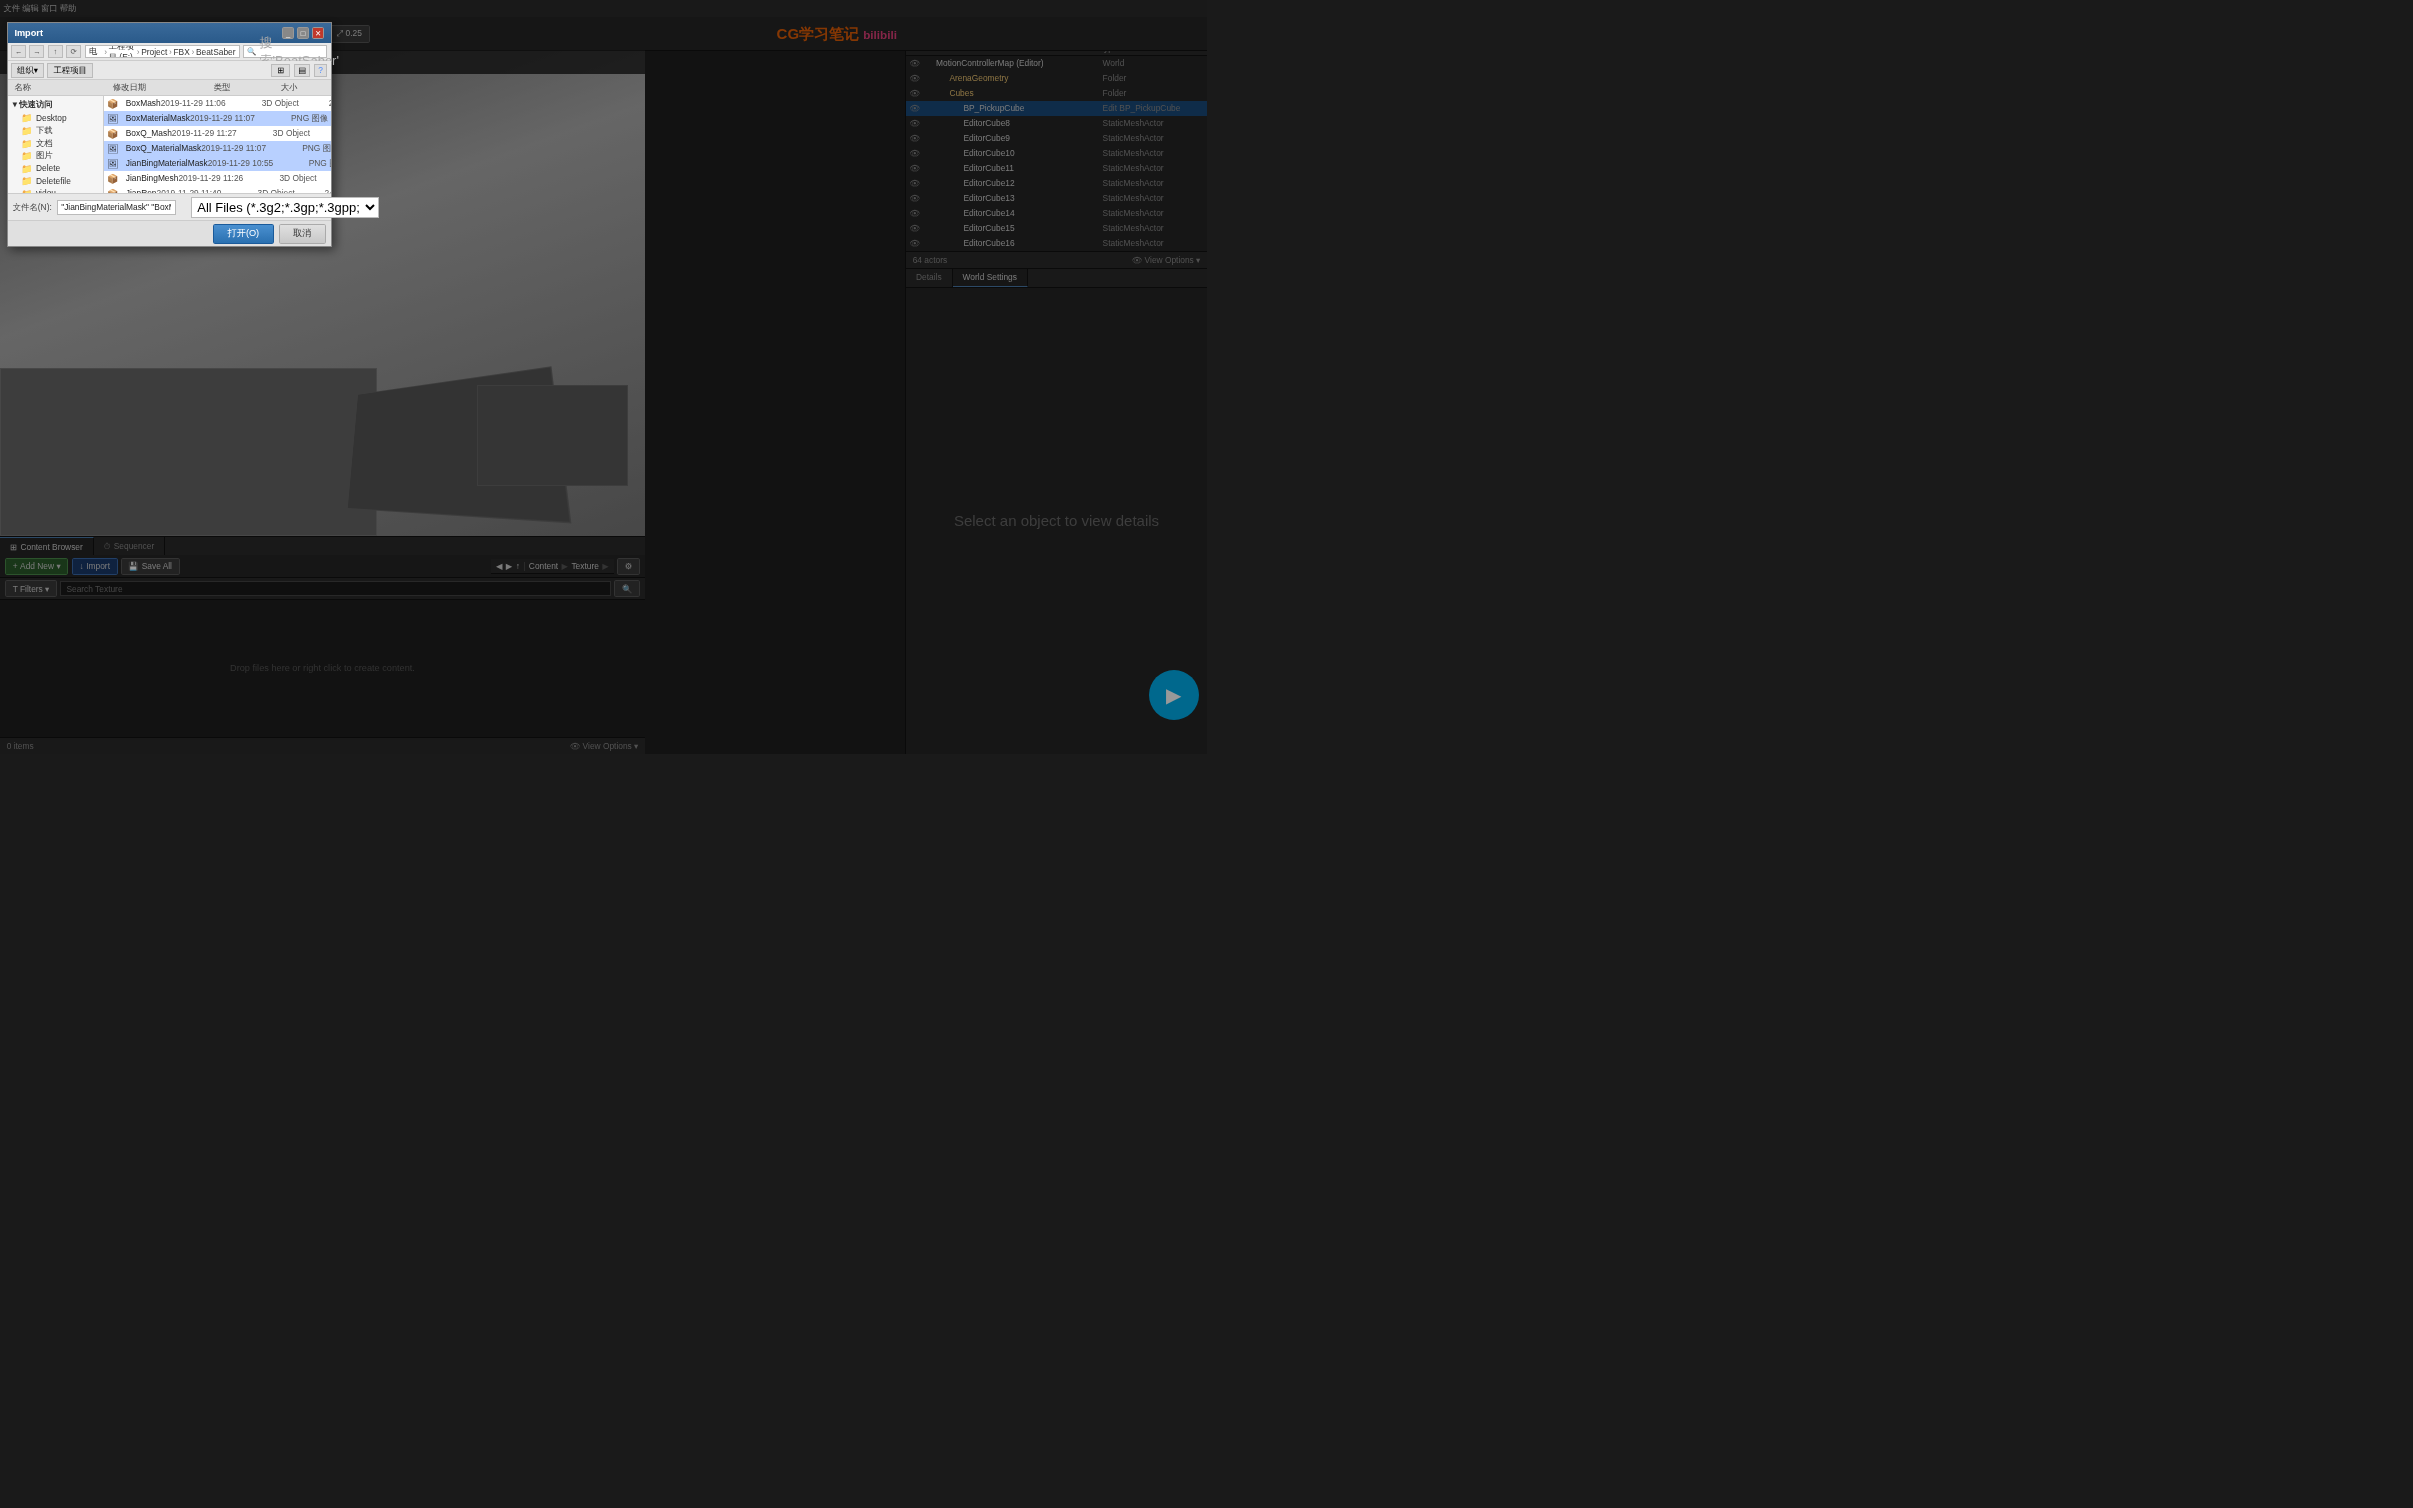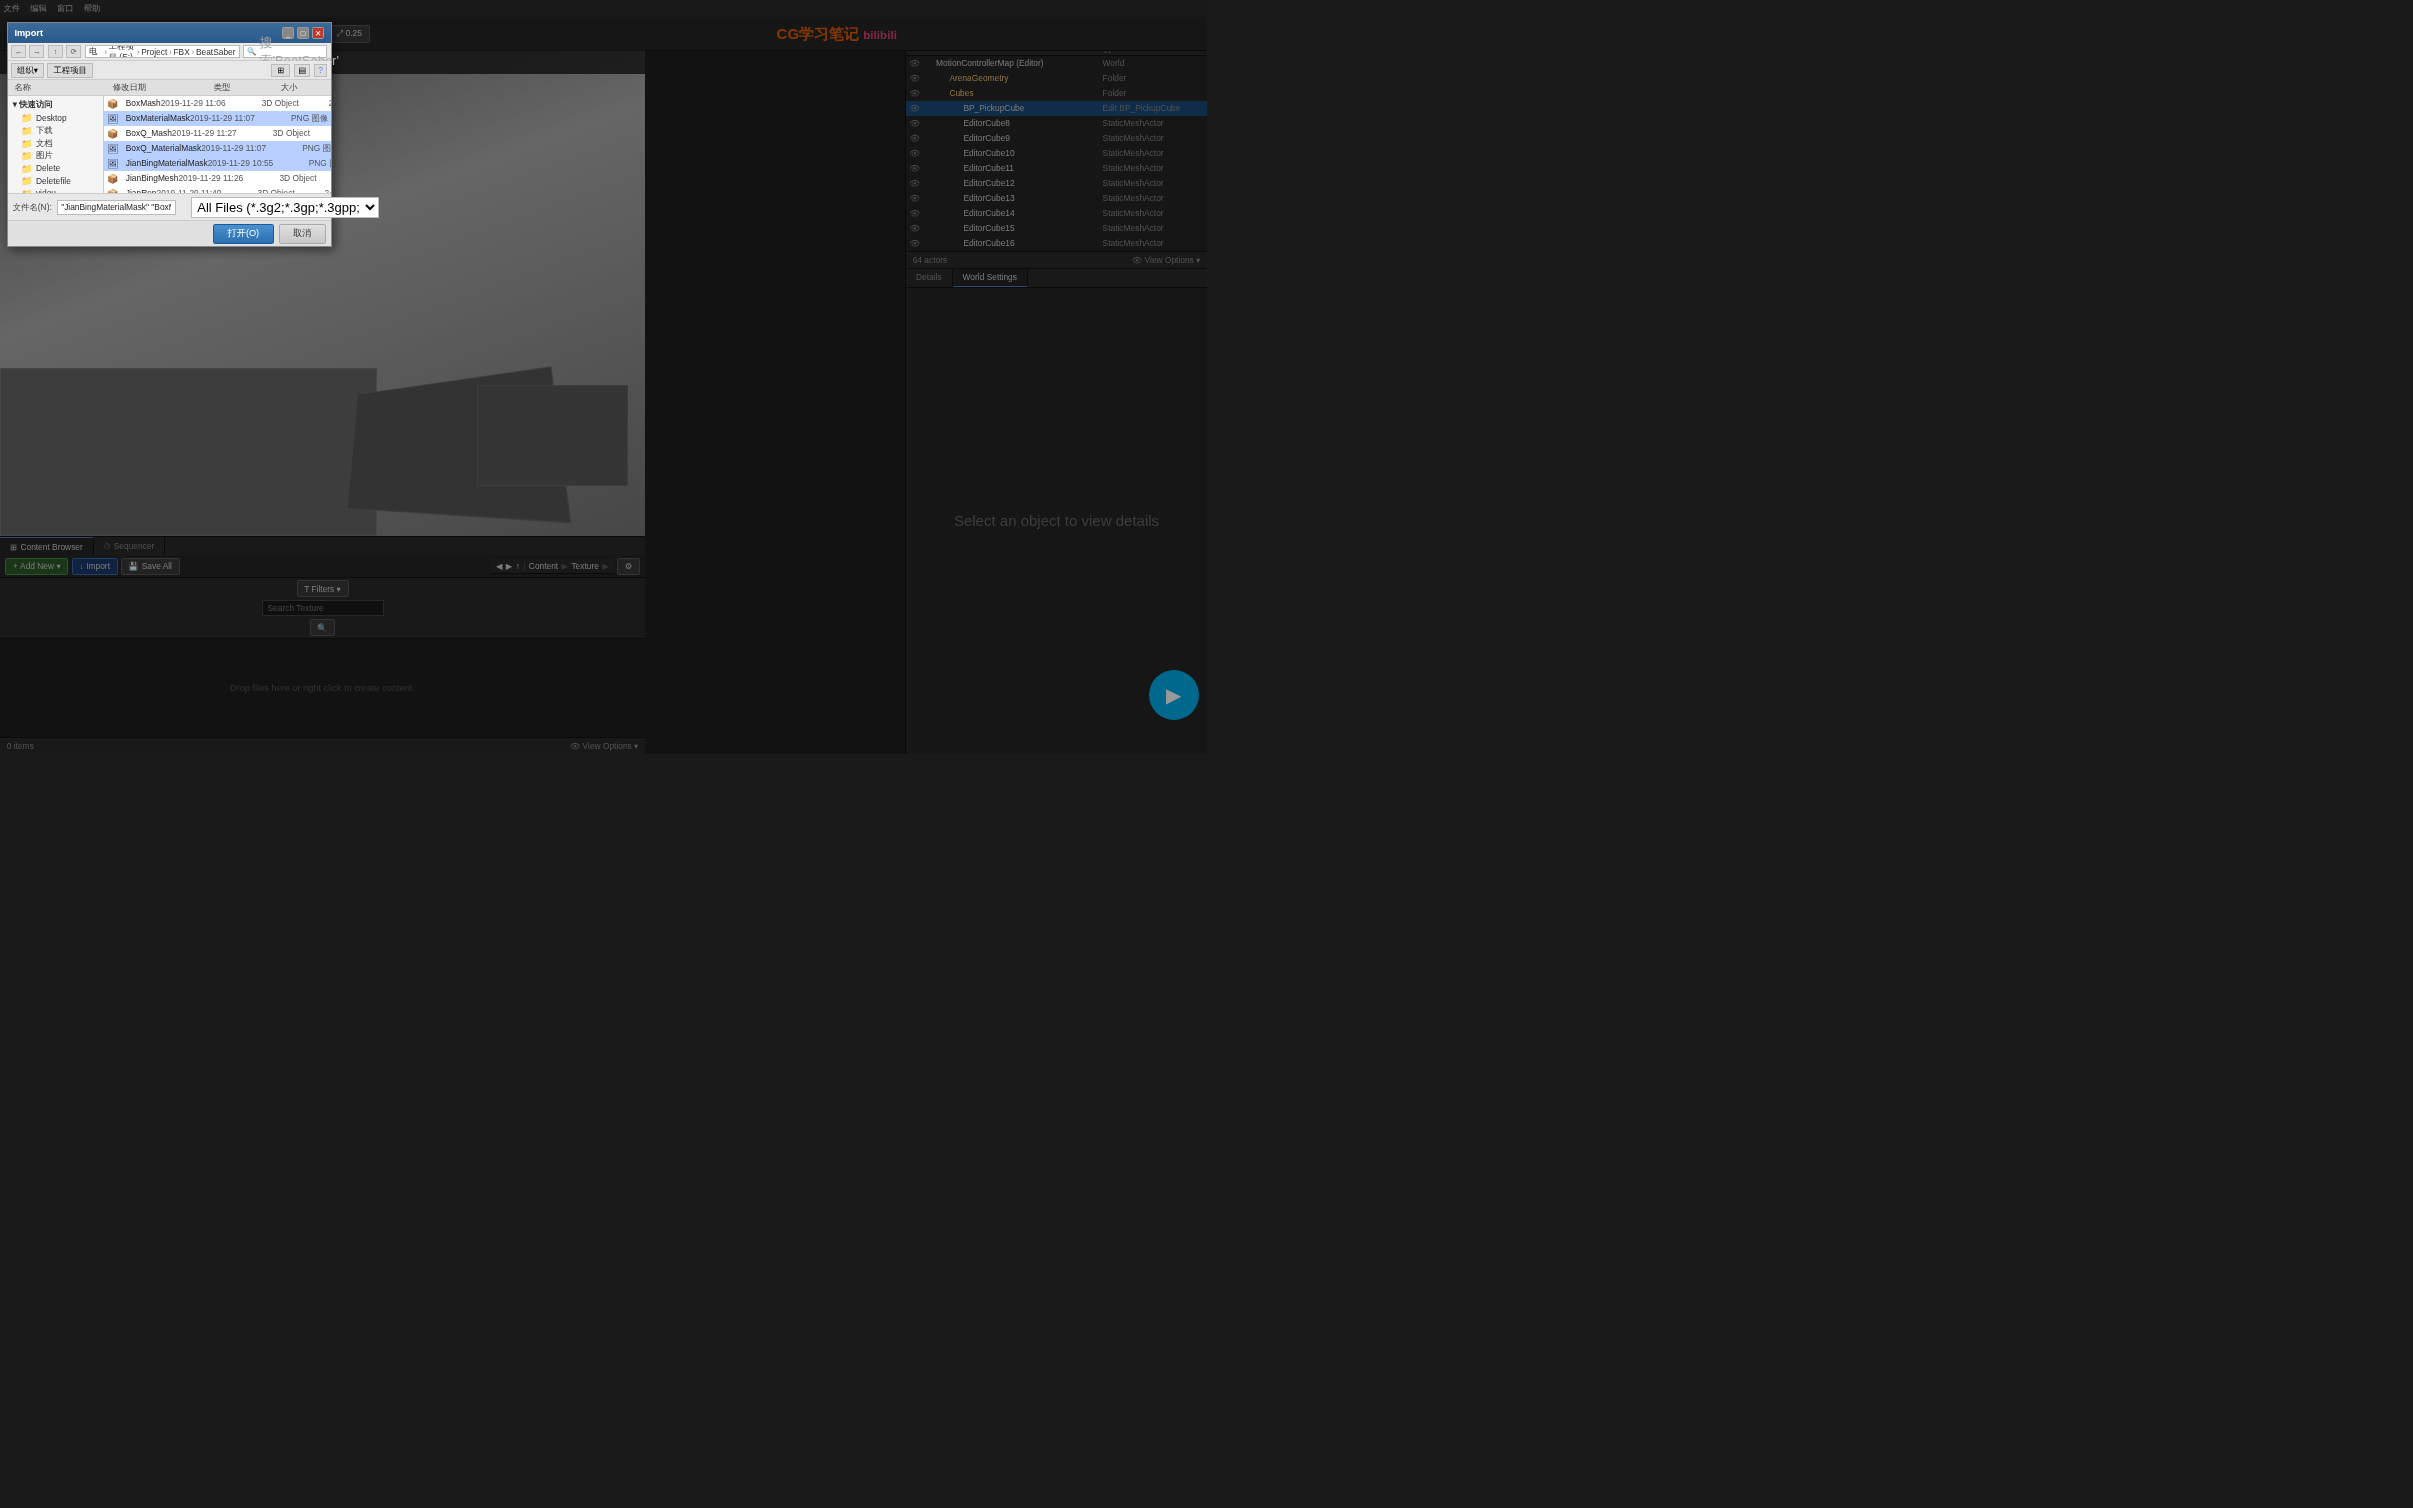--- a/index.html
+++ b/index.html
@@ -24,21 +24,21 @@
 
     
     .ue-menubar {
       position: absolute;
       top: 0; left: 0; right: 0;
       height: 17px;
       background: #2a2a2a;
       display: flex;
       align-items: center;
       padding: 0 3.4px;
-      gap: 10px;
+      gap: 2px;
       z-index: 1;
     }
     .ue-menubar span {
       font-size: 8.4px;
       color: #bbb;
       cursor: pointer;
     }
 
     
     .ue-toolbar {
@@ -293,21 +293,20 @@
     }
     .cb-breadcrumb span { color: #ccc; cursor: pointer; }
     .cb-breadcrumb .sep { color: #555; }
     .cb-search {
       display: flex;
       align-items: center;
       padding: 1.7px 5px;
       background: #2a2a2a;
       border-bottom: 0.8px solid #111;
       gap: 3.4px;
-      flex-direction: column;
     }
     .cb-search input {
       flex: 1;
       background: #1a1a1a;
       border: 0.8px solid #444;
       color: #ccc;
       padding: 1.7px 5px;
       font-size: 8.4px;
       outline: none;
     }

